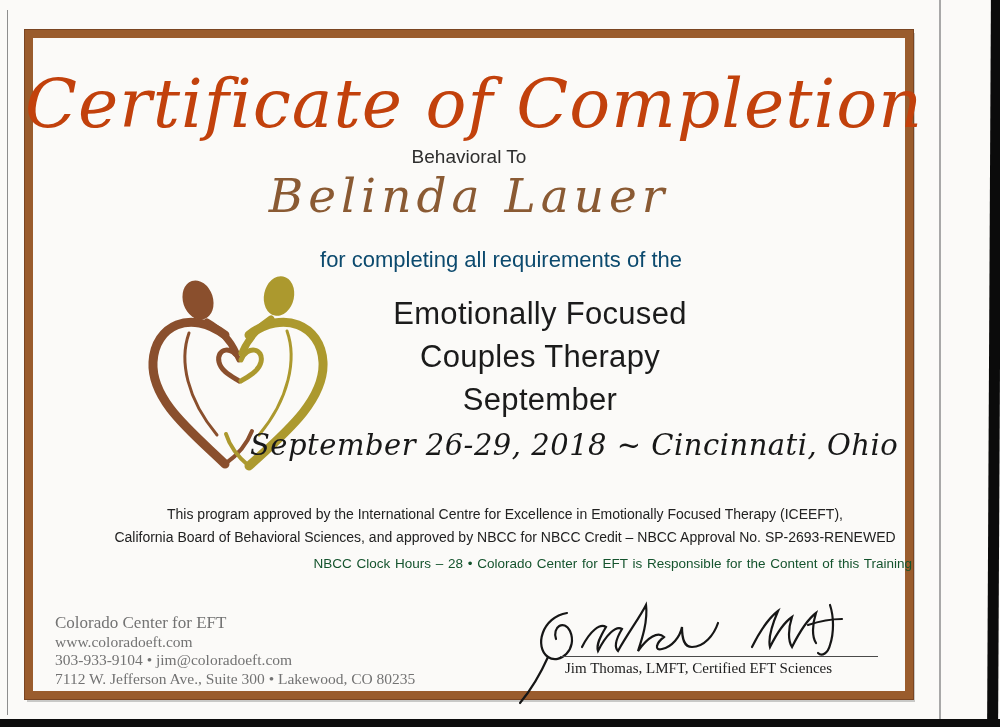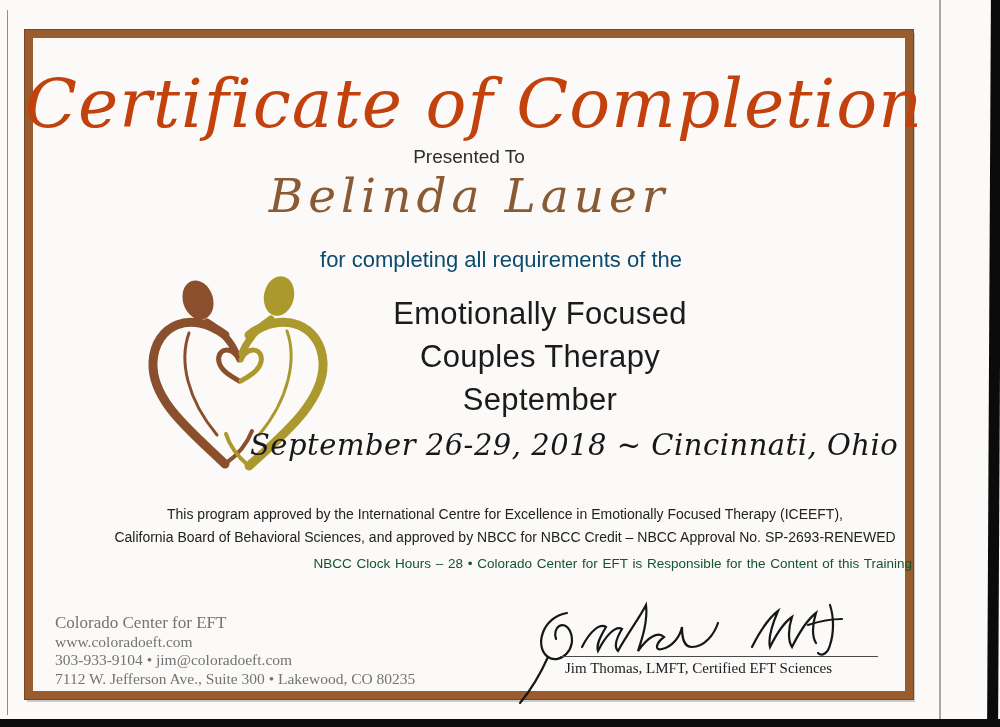--- a/index.html
+++ b/index.html
@@ -57,21 +57,21 @@
 </style>
 </head>
 <body>
 
 <div class="scan">
 
   <div class="frame"></div>
 
   <div class="center-band title">Certificate of Completion</div>
 
-  <div class="center-band presented">Presented To</div>
+  <div class="center-band presented">Behavioral To</div>
 
   <div class="center-band recipient">Belinda Lauer</div>
 
   <div class="center-band completing">for completing all requirements of the</div>
 
   <svg class="logo" viewBox="0 0 215 210">
     <g fill="none" stroke-linecap="round">
 
       <g stroke="#8a4f2d">
         <ellipse cx="63" cy="33" rx="15" ry="20" fill="#8a4f2d" stroke="none" transform="rotate(-18 63 33)"></ellipse>

